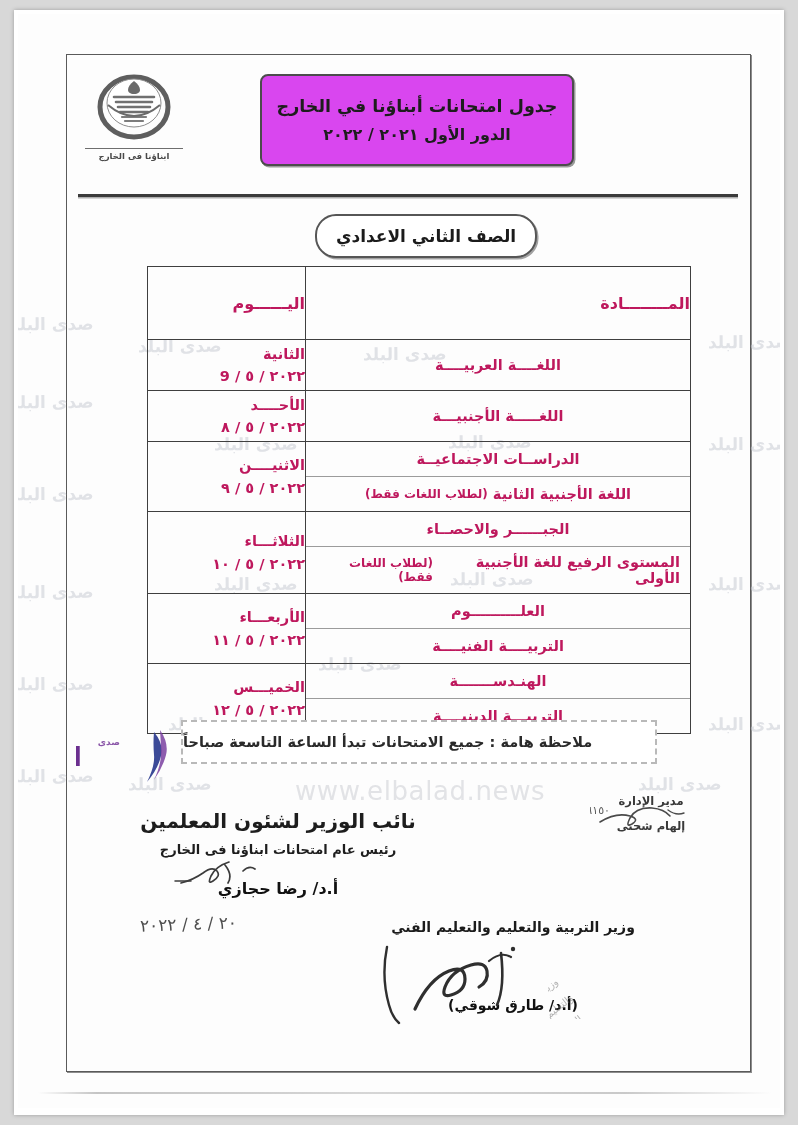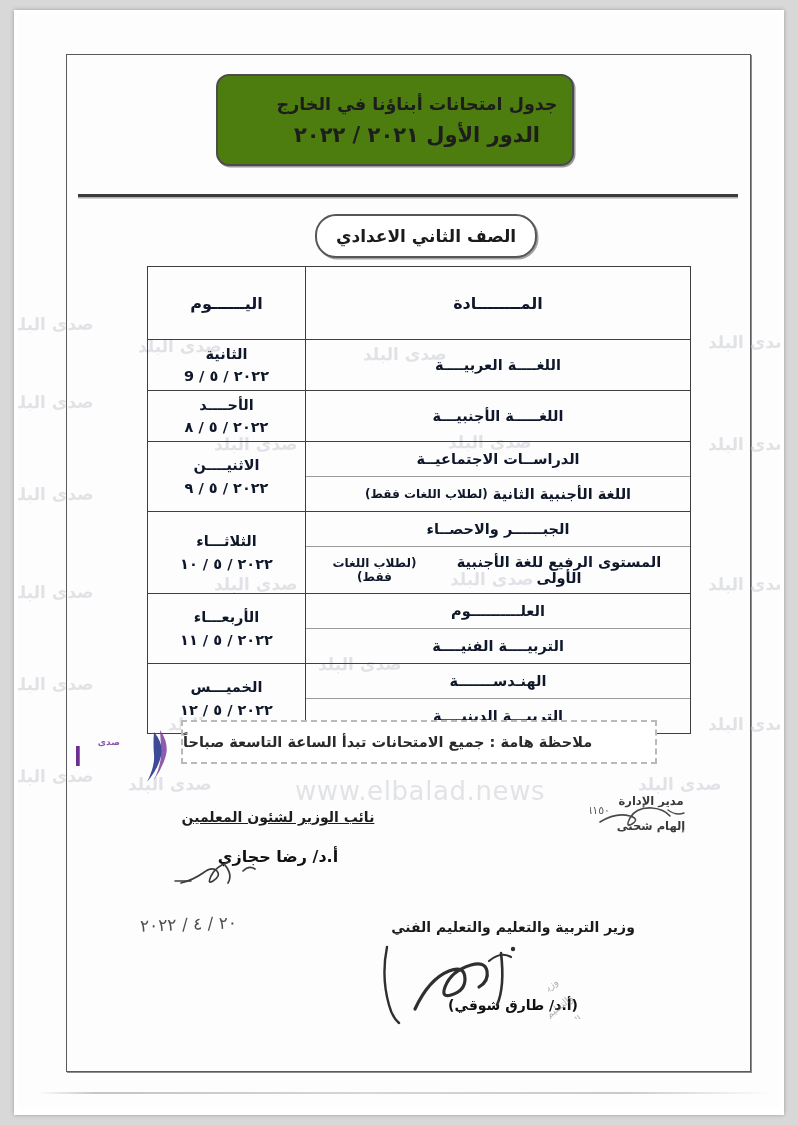--- a/index.html
+++ b/index.html
@@ -83,38 +83,37 @@
     position: absolute;
     left: 48px; top: 48px;
     width: 683px; height: 122px;
     z-index: 6;
   }
   .title-box {
     position: absolute;
     right: 175px; top: 12px;
     width: 310px; height: 88px;
     border: 2.2px solid #4c4c4c;
-    border-radius: 13px;
+    border-radius: 8px;
     box-shadow: 1.5px 1.5px 0 #9a9a9a;
     display: flex;
     flex-direction: column;
     align-items: center;
     justify-content: center;
     gap: 9px;
-    background: #4d7c0f;
-    padding-left: 44px;
+    background: #d946ef;
   }
   .title-line-1 {
     font-size: 17.5px;
     font-weight: 700;
     color: #1d1d1d;
     letter-spacing: .2px;
   }
   .title-line-2 {
-    font-size: 21px;
+    font-size: 16px;
     font-weight: 700;
     color: #1d1d1d;
   }
 
   .logo-box {
     position: absolute;
     left: 16px; top: 6px;
     width: 104px; height: 108px;
     display: flex;
     flex-direction: column;
@@ -171,23 +170,23 @@
     left: 129px; top: 252px;
     width: 543px;
     border-collapse: collapse;
     table-layout: fixed;
     background: transparent;
     z-index: 6;
   }
   .sched-table th, .sched-table td {
     border: 1.5px solid #3f3f3f;
     padding: 0;
-    text-align: center;
+    text-align: right;
     vertical-align: middle;
-    color: #0f172a;
+    color: #be185d;
   }
   .col-subject { width: 385px; }
   .col-day { width: 158px; }
 
   .sched-table thead th {
     height: 72px;
     font-size: 16px;
     font-weight: 700;
     letter-spacing: 1px;
   }
@@ -251,21 +250,21 @@
 
   
   .sig-left {
     position: absolute;
     left: 110px; top: 795px;
     width: 300px;
     text-align: center;
     z-index: 6;
   }
   .sig-left .l1 {
-    font-size: 14px; font-weight: 700; color: #1d1d1d; text-decoration: underline;
+    font-size: 20px; font-weight: 700; color: #1d1d1d;
   }
   .sig-left .l2 {
     font-size: 13px; font-weight: 700; color: #1d1d1d;
     margin-top: 9px;
   }
   .sig-left .name {
     font-size: 16px; font-weight: 700; color: #111;
     margin-top: 22px;
   }
   .hand-sig-1 {
@@ -358,20 +357,33 @@
 
   <div class="doc-frame"></div>
 
   <div class="header-zone">
 
     <div class="title-box">
       <div class="title-line-1">جدول امتحانات أبناؤنا في الخارج</div>
       <div class="title-line-2">الدور الأول ٢٠٢١ / ٢٠٢٢</div>
     </div>
 
+    <div class="logo-box">
+      <div class="emblem-wrap">
+        <svg width="84" height="76" viewBox="0 0 84 76" aria-hidden="true">
+          <ellipse cx="42" cy="38" rx="34" ry="30" fill="none" stroke="#5e5e5e" stroke-width="5"></ellipse>
+          <ellipse cx="42" cy="34" rx="27" ry="24" fill="#ffffff" stroke="#8c8c8c" stroke-width="1"></ellipse>
+          <path d="M42 12 c-4 3 -6 6 -6 9 c0 2 2 4 6 4 c4 0 6 -2 6 -4 c0 -3 -2 -6 -6 -9 z" fill="#6a6a6a"></path>
+          <path d="M22 28 h40 M24 33 h36 M26 38 h32 M28 43 h28" stroke="#707070" stroke-width="2.6" stroke-linecap="round"></path>
+          <path d="M30 48 h24 M33 52 h18" stroke="#7d7d7d" stroke-width="2.2" stroke-linecap="round"></path>
+          <path d="M16 36 q26 22 52 0" fill="none" stroke="#6b6b6b" stroke-width="2"></path>
+        </svg>
+      </div>
+      <div class="logo-caption">ابناؤنا فى الخارج</div>
+    </div>
   </div>
 
   <div class="header-rule"></div>
 
   <div class="grade-pill">
     <span>الصف الثاني الاعدادي</span>
   </div>
 
   <table class="sched-table">
     <colgroup>
@@ -476,20 +488,21 @@
     <svg width="120" height="62" viewBox="0 0 120 62" aria-hidden="true">
       <text x="6" y="40" font-family="DejaVu Sans, sans-serif" font-size="26" font-weight="700" fill="#6b2f8f">البلد</text>
       <text x="44" y="19" font-family="DejaVu Sans, sans-serif" font-size="9" font-weight="700" fill="#8a55a8">صدى</text>
       <path d="M78 6 q10 12 7 24 q-3 13 -14 26 q8 -16 7 -27 q-1 -12 0 -23 z" fill="#2b3b8f" opacity=".92"></path>
       <path d="M84 4 q9 13 6 25 q-3 12 -12 25 q7 -15 7 -26 q0 -12 -1 -24 z" fill="#7a3fa0" opacity=".85"></path>
     </svg>
   </div>
 
   <div class="sig-left">
     <div class="l1">نائب الوزير لشئون المعلمين</div>
+    <div class="l2">رئيس عام امتحانات ابناؤنا فى الخارج</div>
     <div class="name">أ.د/ رضا حجازي</div>
   </div>
 
   <div class="hand-sig-1">
     <svg width="115" height="40" viewBox="0 0 115 40" aria-hidden="true">
       <path d="M8 26 q12 -3 22 -10 q9 -7 14 -2 q4 5 -4 10 q-6 4 -2 -5 q5 -10 18 -14
                M52 8 q8 10 3 18 M70 14 q6 -6 12 -2" fill="none" stroke="#3c3c3c" stroke-width="1.7" stroke-linecap="round"></path>
       <path d="M2 24 h16" fill="none" stroke="#3c3c3c" stroke-width="1.5" stroke-linecap="round"></path>
     </svg>
   </div>

